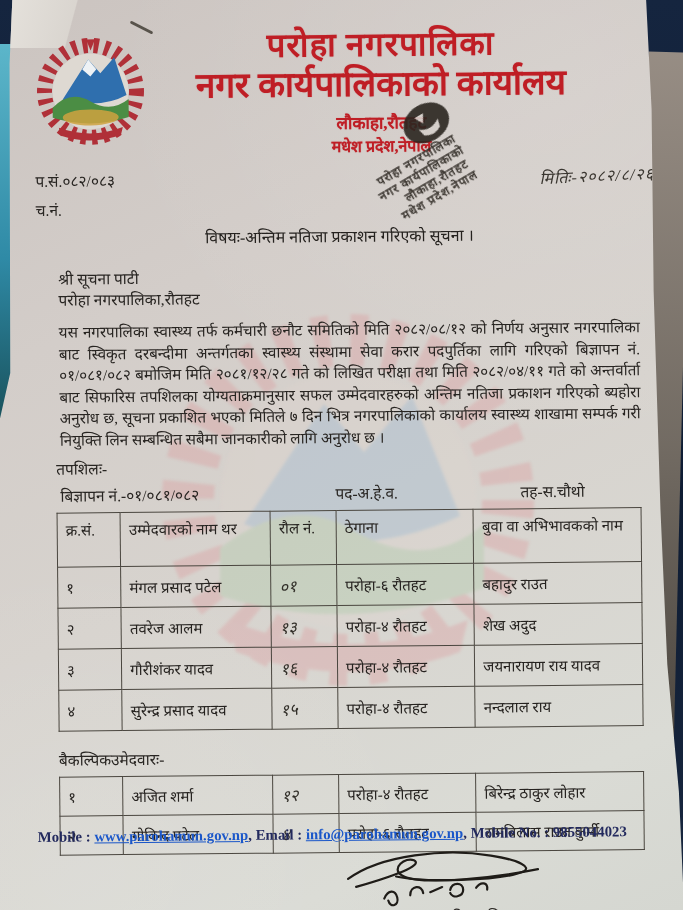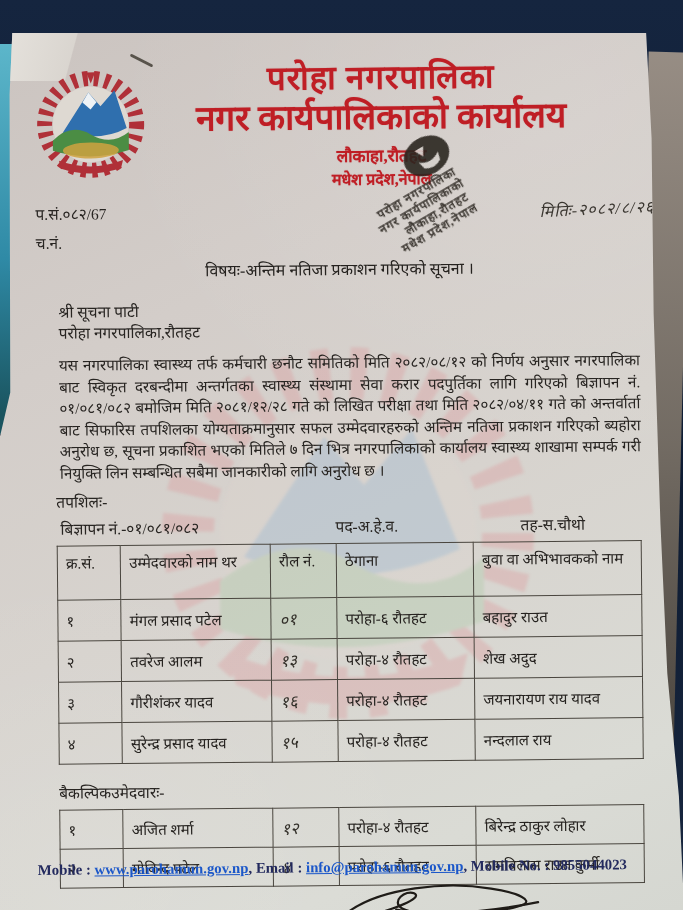--- a/index.html
+++ b/index.html
@@ -11,21 +11,21 @@
     background:linear-gradient(180deg,#5cb6ca,#2f8aa6 55%,#1a545f 95%);}
   .back-sheet{position:absolute;right:1px;top:52px;width:42px;height:710px;
     background:linear-gradient(180deg,#a2968a 0%,#7b7267 55%,#4e473e 100%);
     transform:rotate(1.4deg);opacity:.92;}
   
   .paper{position:absolute;inset:0;
     clip-path:polygon(1.8% 0,94.6% 0,95.4% 12%,95.7% 32%,96.7% 56%,97.7% 73%,99.4% 87%,100% 97%,100% 100%,0 100%,0 46%,1.5% 41%,1.4% 7%);
     background:
       radial-gradient(120% 80% at 80% 8%,rgba(255,255,255,.10),transparent 55%),
       radial-gradient(90% 60% at 12% 96%,rgba(255,255,255,.09),transparent 60%),
-      linear-gradient(155deg,#cbc4c0 0%,#d3cdc9 30%,#d7d3ce 55%,#dadbd5 85%,#d5d7d1 100%); margin-top: 33px;}
+      linear-gradient(155deg,#cbc4c0 0%,#d3cdc9 30%,#d7d3ce 55%,#dadbd5 85%,#d5d7d1 100%);}
   .fold-corner{position:absolute;left:8px;top:0;width:115px;height:48px;
     background:linear-gradient(105deg,#e9e6e0 0%,#dcd8d2 54%,rgba(0,0,0,0) 55%);opacity:.85;}
   .staple{position:absolute;left:129px;top:26px;width:25px;height:3px;background:#58534b;
     transform:rotate(27deg);border-radius:2px;}
   .content{position:absolute;inset:0;transform:rotate(-0.55deg);color:#282522;}
   
   .watermark{position:absolute;left:108px;top:300px;width:480px;height:400px;
     opacity:.30;filter:blur(1.6px);pointer-events:none;}
   
   .header-band{display:flex;align-items:flex-start;padding:26px 40px 0 34px;}
@@ -121,21 +121,21 @@
           <ellipse cx="26" cy="20" rx="24" ry="19" fill="#2b2620"></ellipse>
           <path d="M18 10 l10 0 l-5 9z M16 22 q10 8 22 0 l-2 8 q-9 6 -18 0z" fill="#d5d0cb"></path>
         </svg>
         <div class="hs-line hs-0">परोहा नगरपालिका</div>
         <div class="hs-line hs-1">नगर कार्यपालिकाको</div>
         <div class="hs-line hs-2">लौकाहा,रौतहट</div>
         <div class="hs-line hs-3">मधेश प्रदेश,नेपाल</div>
       </div>
 
       <div class="ref-row">
-        <span>प.सं.०८२/67</span>
+        <span>प.सं.०८२/०८३</span>
         <span class="hand date-hand">मितिः-२०८२/८/२६</span>
       </div>
       <div class="ch-line">च.नं.</div>
 
       <div class="subject">विषयः-अन्तिम नतिजा प्रकाशन गरिएको सूचना ।</div>
 
       <div class="addressee">
         <div>श्री सूचना पाटी</div>
         <div>परोहा नगरपालिका,रौतहट</div>
       </div>

